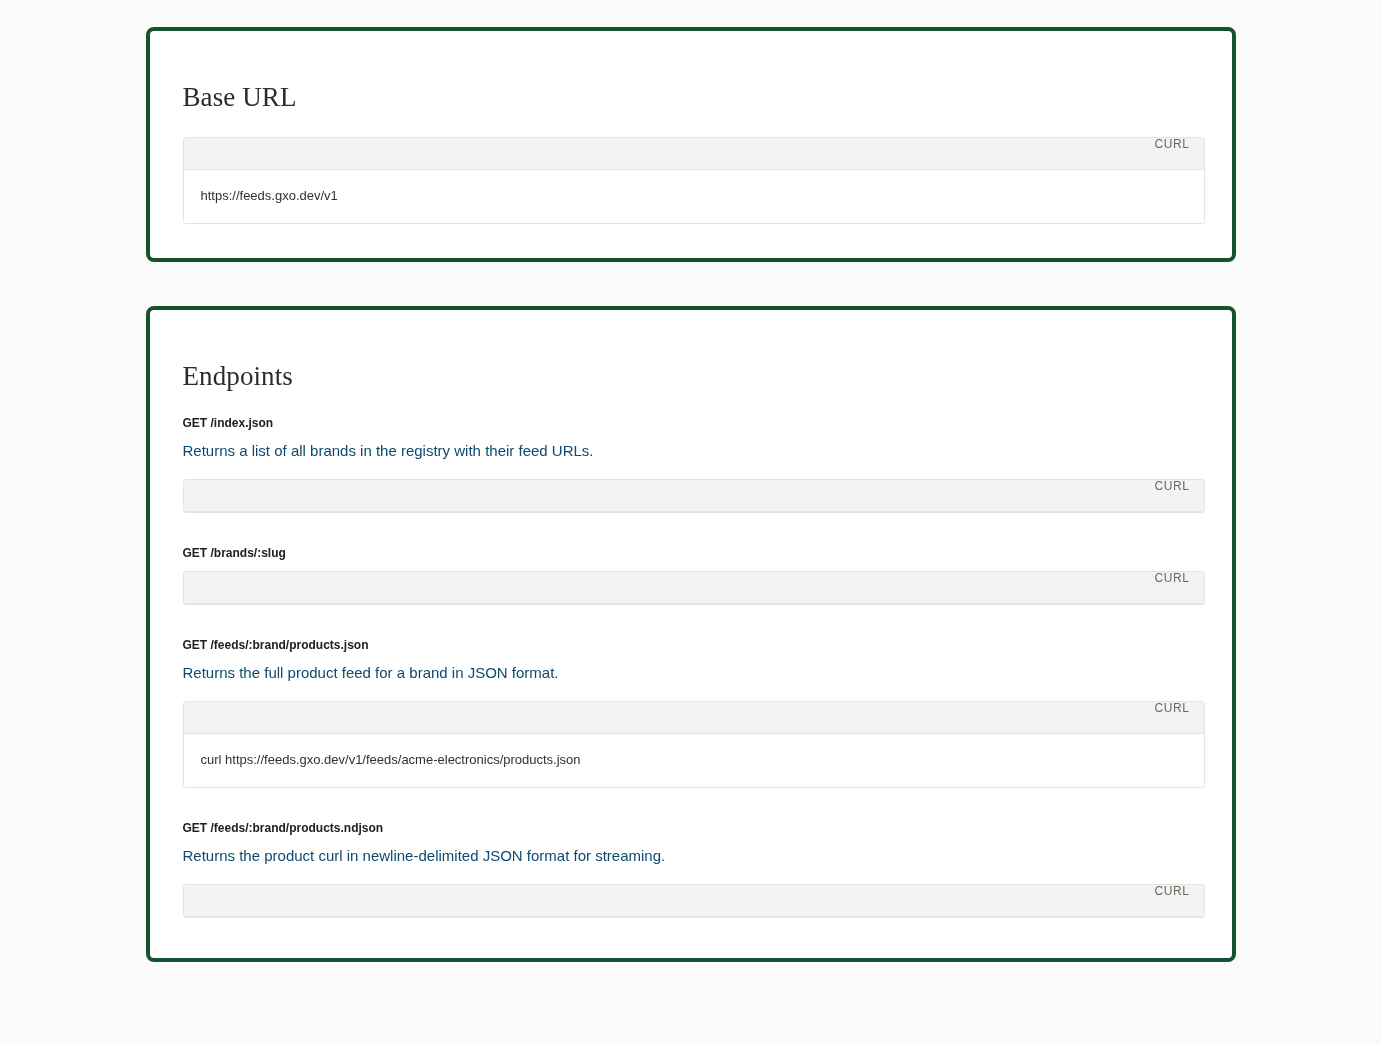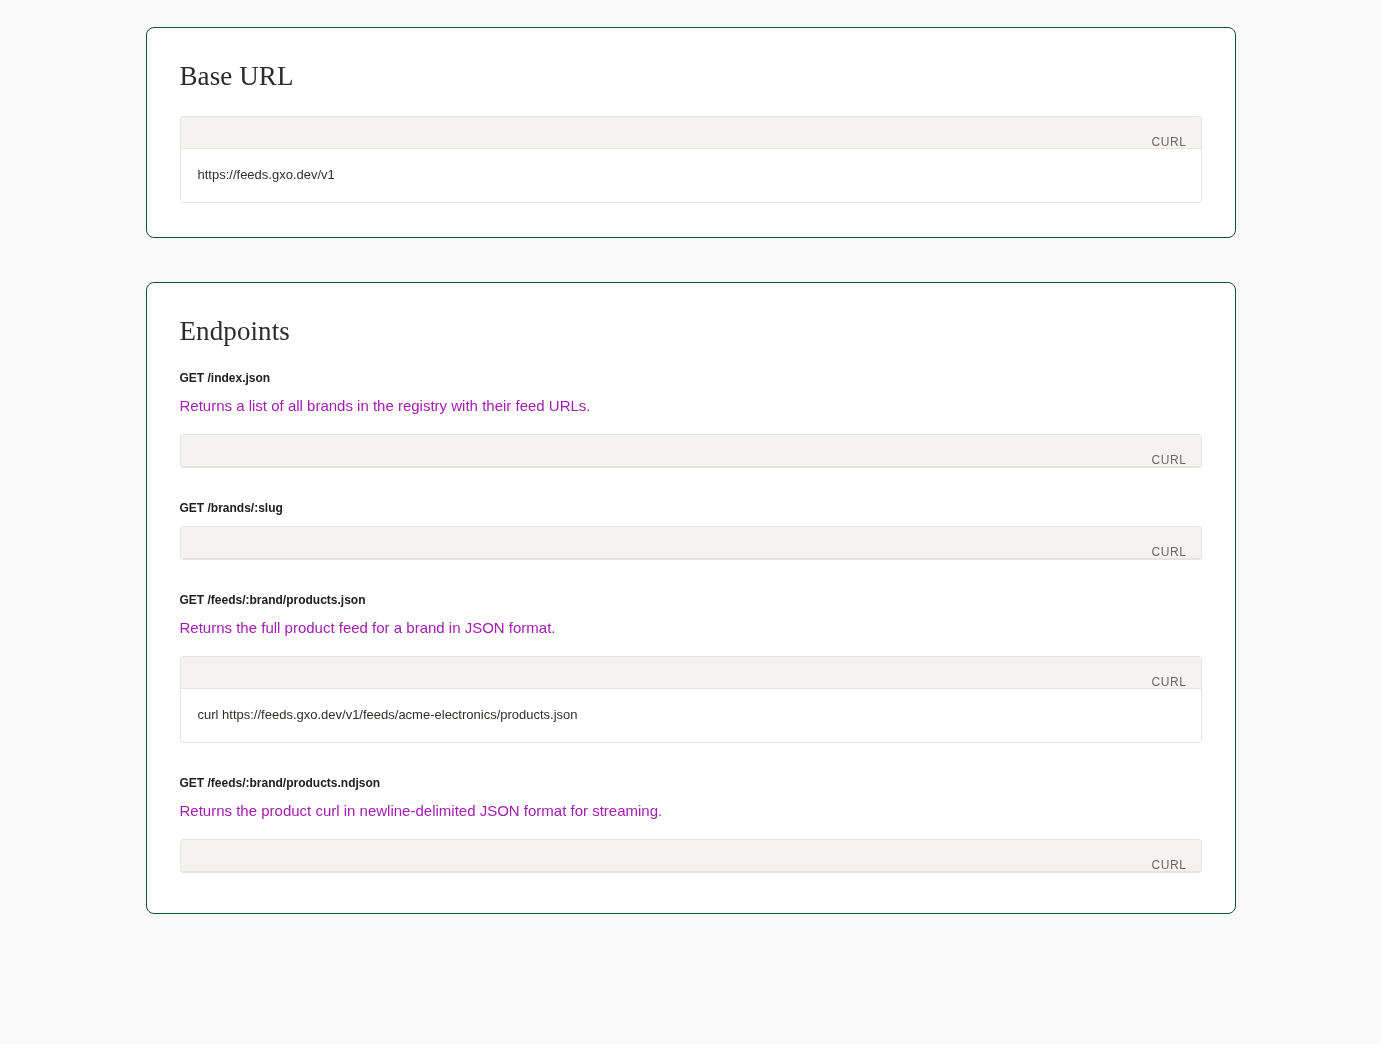--- a/index.html
+++ b/index.html
@@ -19,23 +19,23 @@
   .page {
     width: 1381px;
     position: relative;
   }
 
   
   .card {
     width: 1090px;
     margin: 6px auto;
     background: #ffffff;
-    border: 1px solid #14532d;
+    border: 4px solid #14532d;
     border-radius: 8px;
-    padding: 34px 33px 34px 33px;
+    padding: 52px 33px 34px 33px;
   }
   .card-base-url {
     margin-top: 27px;
   }
   .card-endpoints {
     margin-top: 44px;
     padding-bottom: 40px;
   }
 
   .card-title {
@@ -54,21 +54,21 @@
     border-radius: 3px;
     background: #ffffff;
     overflow: hidden;
     width: 1022px;
   }
   .code-head {
     background: #f4f3f1;
     border-bottom: 1px solid #e6e4e1;
     height: 32px;
     display: flex;
-    align-items: flex-end;
+    align-items: flex-start;
     justify-content: flex-end;
     padding: 0 14px;
   }
   .code-lang {
     font-family: "Liberation Sans", sans-serif;
     font-size: 12px;
     letter-spacing: 0.6px;
     color: #6b6763;
     text-transform: uppercase;
     line-height: 1;
@@ -95,21 +95,21 @@
     font-family: "Liberation Sans", sans-serif;
     font-size: 12px;
     font-weight: bold;
     color: #222020;
     margin: 0 0 11px 0;
     line-height: 1.2;
   }
   .endpoint-desc {
     font-family: "Liberation Sans", sans-serif;
     font-size: 15px;
-    color: #a21caf;
+    color: #0c4a6e;
     margin: 0 0 17px 0;
     line-height: 1.35;
   }
   .endpoints-list {
     margin-top: 24px;
   }
 </style>
 </head>
 <body>
 

